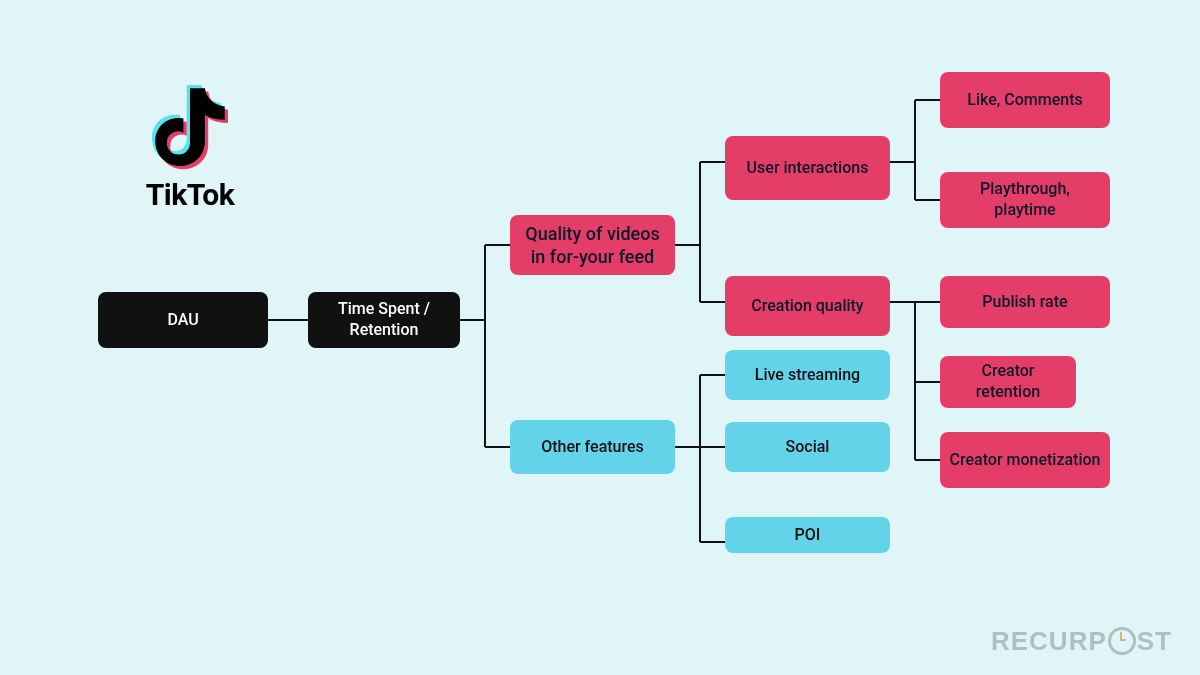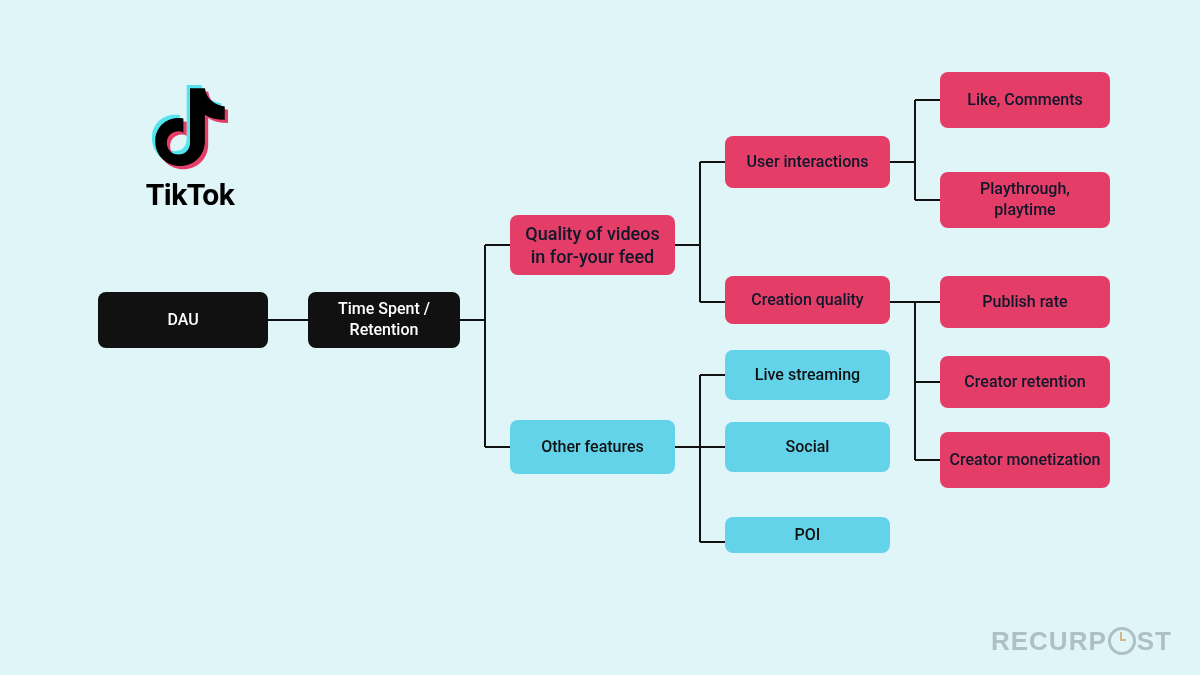--- a/index.html
+++ b/index.html
@@ -153,32 +153,32 @@
       <line x1="915" y1="460" x2="940" y2="460"></line>
     </g>
   </svg>
 
   <div class="node black" style="left:98px;  top:292px; width:170px; height:56px;">DAU</div>
   <div class="node black" style="left:308px; top:292px; width:152px; height:56px;">Time Spent / Retention</div>
 
   <div class="node pink" style="left:510px; top:215px; width:165px; height:60px; font-size:18px;">Quality of videos in for-your feed</div>
   <div class="node cyan" style="left:510px; top:420px; width:165px; height:54px;">Other features</div>
 
-  <div class="node pink" style="left:725px; top:136px; width:165px; height:52px;">User interactions</div>
-  <div class="node pink" style="left:725px; top:276px; width:165px; height:48px;">Creation quality</div>
+  <div class="node pink" style="left:725px; top:136px; width:165px; height:64px;">User interactions</div>
+  <div class="node pink" style="left:725px; top:276px; width:165px; height:60px;">Creation quality</div>
 
   <div class="node cyan" style="left:725px; top:350px; width:165px; height:50px;">Live streaming</div>
   <div class="node cyan" style="left:725px; top:422px; width:165px; height:50px;">Social</div>
   <div class="node cyan" style="left:725px; top:517px; width:165px; height:36px;">POI</div>
 
   <div class="node pink" style="left:940px; top:72px;  width:170px; height:56px;">Like, Comments</div>
   <div class="node pink" style="left:940px; top:172px; width:170px; height:56px;">Playthrough, playtime</div>
 
   <div class="node pink" style="left:940px; top:276px; width:170px; height:52px;">Publish rate</div>
-  <div class="node pink" style="left:940px; top:356px; width:170px; height:52px;">Creator retention</div>
+  <div class="node pink" style="left:940px; top:356px; width:136px; height:52px;">Creator retention</div>
   <div class="node pink" style="left:940px; top:432px; width:170px; height:56px;">Creator monetization</div>
 
   <div class="watermark">
     <span>RECURP</span>
     <span class="o-clock"></span>
     <span>ST</span>
   </div>
 
 </div>
 

